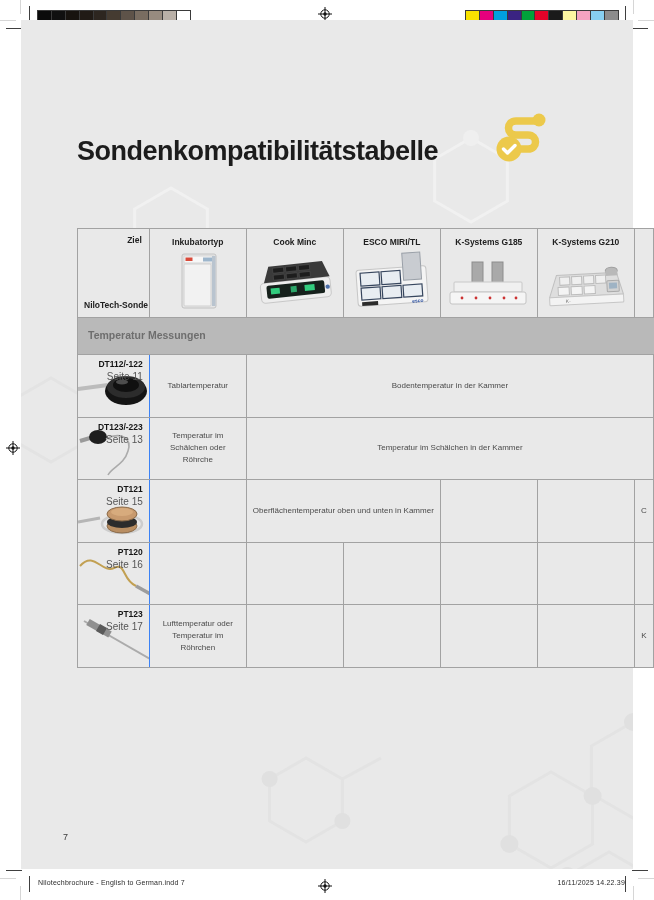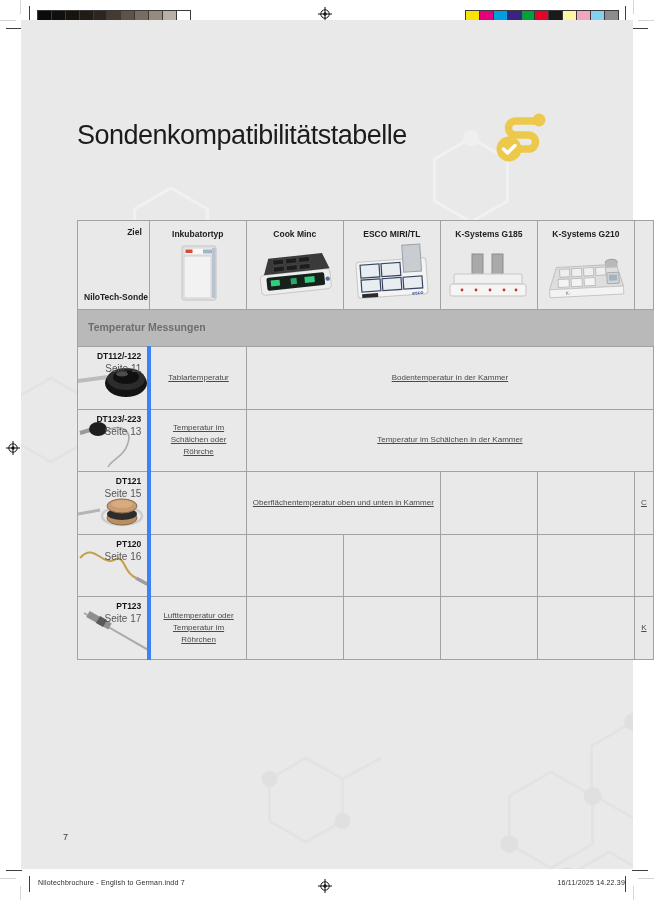--- a/index.html
+++ b/index.html
@@ -16,45 +16,45 @@
   .regmark{position:absolute;width:14px;height:14px;}
   .crop{position:absolute;background:#3f3f3f;}
   .crop.light{background:#d6d6d6;}
   .footer-note{position:absolute;top:879px;font-size:7px;color:#2a2a2a;letter-spacing:0.2px;}
   #footer-left{left:38px;}
   #footer-right{right:29px;}
 
   
   .page{position:absolute;left:21px;top:20px;width:612px;height:849px;background:#e9e9e9;overflow:hidden;}
   .hexes{position:absolute;left:0;top:0;pointer-events:none;}
-  .page-title{position:absolute;left:56px;top:100px;font-size:27px;font-weight:normal;color:#1c1c1c;letter-spacing:-0.5px;white-space:nowrap;}
+  .page-title{position:absolute;left:56px;top:116px;font-size:27px;font-weight:bold;color:#1c1c1c;letter-spacing:-0.5px;white-space:nowrap;}
   .title-icon{position:absolute;left:474px;top:88px;}
   .pagenum{position:absolute;left:42px;top:812px;font-size:9px;color:#3a3a3a;}
 
   
-  table.compat{position:absolute;left:77px;top:220px;border-collapse:collapse;table-layout:fixed;}
+  table.compat{position:absolute;left:77px;top:228px;border-collapse:collapse;table-layout:fixed;}
   table.compat td{
     border:1px solid #a2a2a2;background:#e9e9e9;
     font-size:8px;line-height:1.5;color:#4a4a4a;
     text-align:center;vertical-align:middle;padding:2px 5px;box-sizing:border-box;
   }
-  td.wt{background:#ffffff;text-decoration:underline;}
+  td.wt{background:#ffffff;}
   tr.hdr{height:88px;}
   tr.band{height:37px;}
   tr.band td{background:#b9b9b9;text-align:left;padding-left:10px;font-weight:bold;font-size:10.5px;color:#6e6e6e;border-right:0;}
   tr.r-tall{height:63px;}
   tr.r-short{height:62px;}
   td.hd{background:#ececec;padding:0;vertical-align:top;}
   .hdr-label{font-weight:bold;font-size:8.5px;color:#212121;padding-top:5px;}
   .prod{height:66px;display:flex;align-items:center;justify-content:center;}
   td.corner{background:#ececec;position:relative;padding:0;}
   .corner-top{position:absolute;top:5px;right:7px;font-weight:bold;font-size:8.5px;color:#212121;}
   .corner-bottom{position:absolute;bottom:5px;left:6px;font-weight:bold;font-size:8.5px;color:#212121;}
   td.model-cell{position:relative;padding:0;overflow:hidden;}
-  td.model-cell.dark-right{border-right:4px solid #3b82f6;}
+  td.model-cell.dark-right{border-right:1px solid #3b82f6;}
   .model-label{position:absolute;top:4px;right:6px;text-align:right;z-index:2;}
   .model{font-weight:bold;font-size:8.5px;color:#151515;line-height:1.3;}
   .pref{font-size:10px;color:#555;line-height:1.3;}
   .probe{position:absolute;left:0;bottom:2px;z-index:1;}
   td.sliver{border-right:0;text-align:left;padding:2px 0 2px 3px;overflow:hidden;white-space:nowrap;}
 </style>
 </head>
 <body>
 
 <div id="grayscale-bar" class="colorbar">

